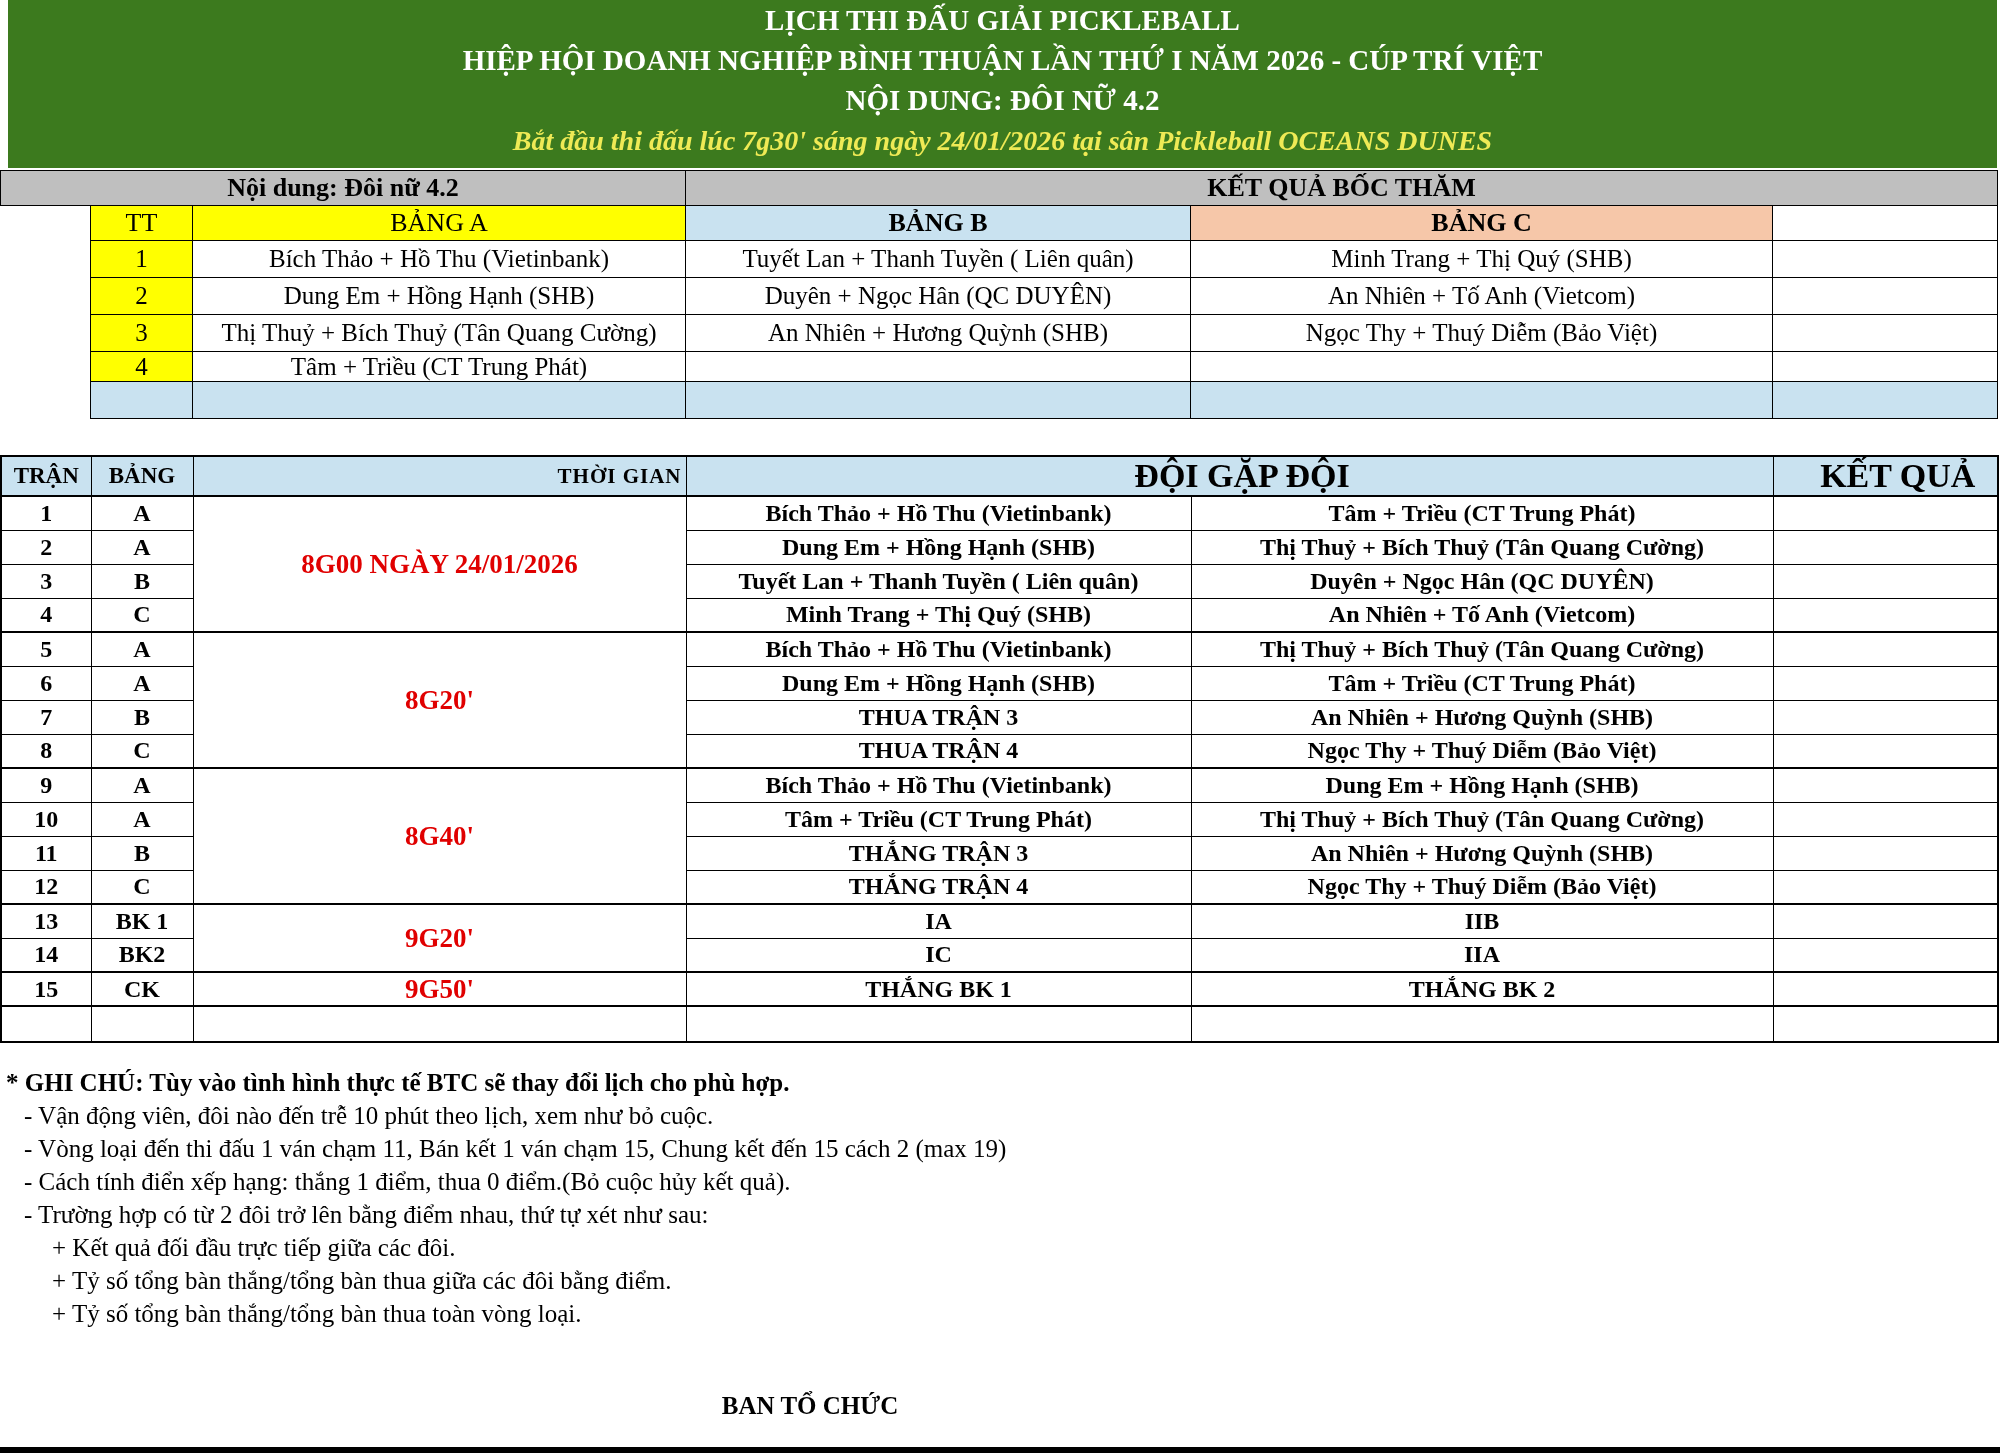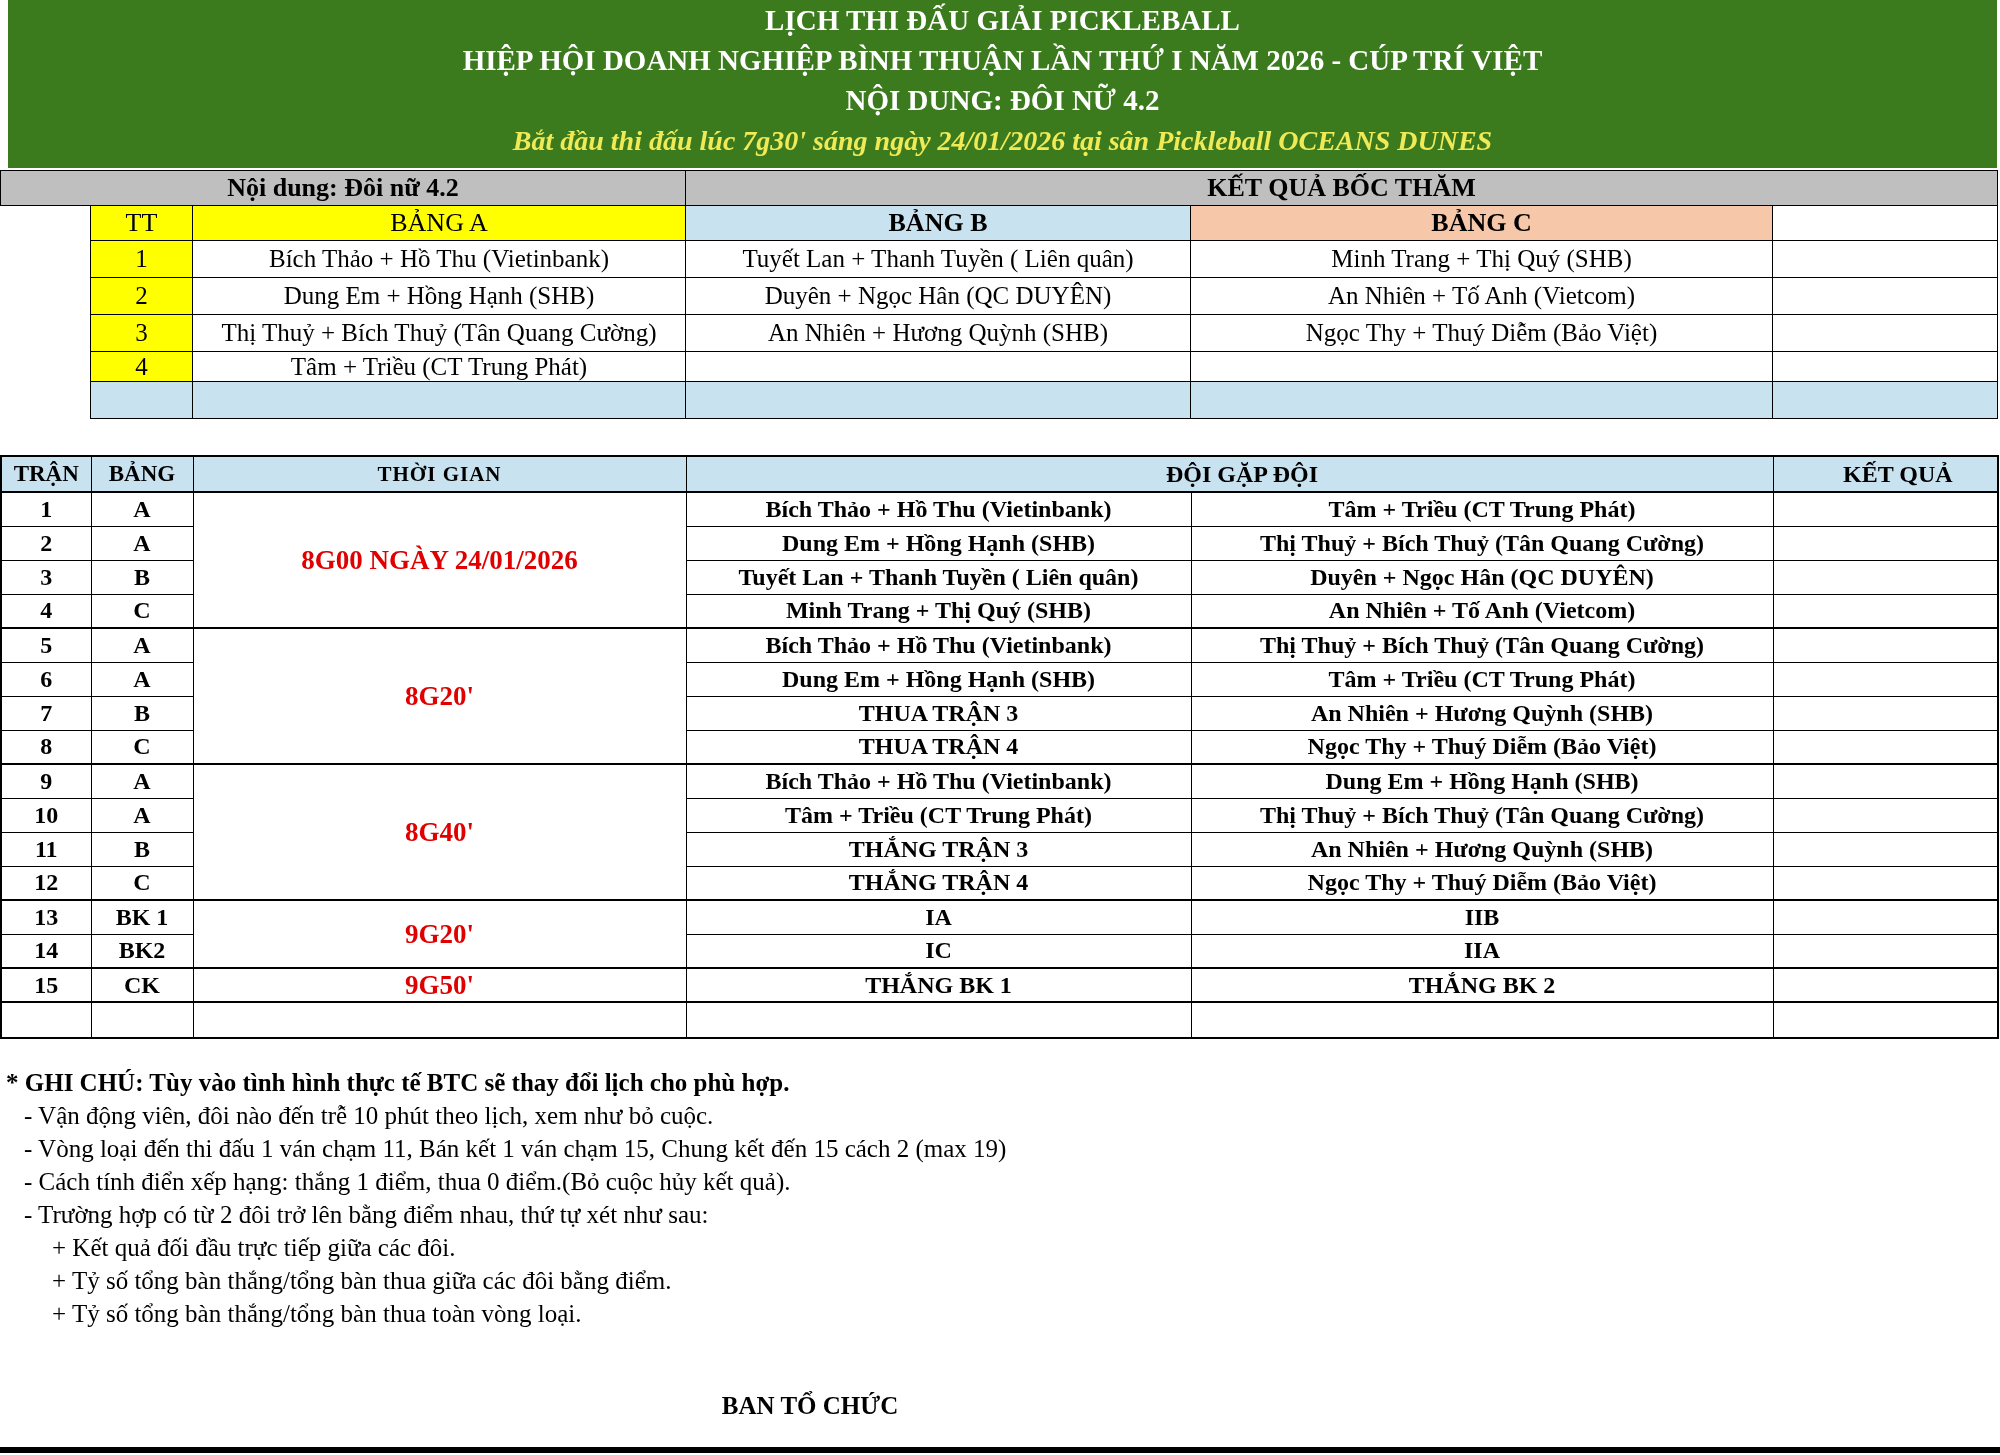--- a/index.html
+++ b/index.html
@@ -30,22 +30,22 @@
   #drawTable tr.r{height:37px;}
   #drawTable tr.r4{height:30px;}
   #drawTable tr.bluerow{height:37px;}
   #drawTable tr.bluerow td{background:#C9E2F0;}
   #drawTable tr.bluerow td.nb{background:#ffffff;}
 
   #schedTable{top:455px;width:1997px;border:2px solid #000;}
   #schedTable tr.heads{height:36px;}
   #schedTable tr.heads td{background:#C9E2F0;font-weight:bold;border-bottom:2px solid #000;}
   #schedTable td.h-tran,#schedTable td.h-bang{font-size:23px;text-align:center;}
-  #schedTable td.h-time{font-size:21px;letter-spacing:1px;}
-  #schedTable td.h-doi,#schedTable td.h-kq{font-size:24px;padding-left:29px;}
+  #schedTable td.h-time{font-size:21px;letter-spacing:1px;text-align:right;}
+  #schedTable td.h-doi,#schedTable td.h-kq{font-size:34px;padding-left:29px;}
   #schedTable tr.m{height:34px;}
   #schedTable tr.empty{height:36px;}
   #schedTable td.c-tran,#schedTable td.c-bang{font-weight:bold;font-size:24px;}
   #schedTable td.c-team{font-weight:bold;font-size:24px;}
   #schedTable td.c-time{color:#E00000;font-weight:bold;font-size:27px;}
   #schedTable tr.gt td{border-top:2px solid #000;}
 
   
   #notes{position:absolute;left:6px;top:1066px;width:1900px;}
   .note-line{font-size:25px;line-height:33px;white-space:nowrap;}

